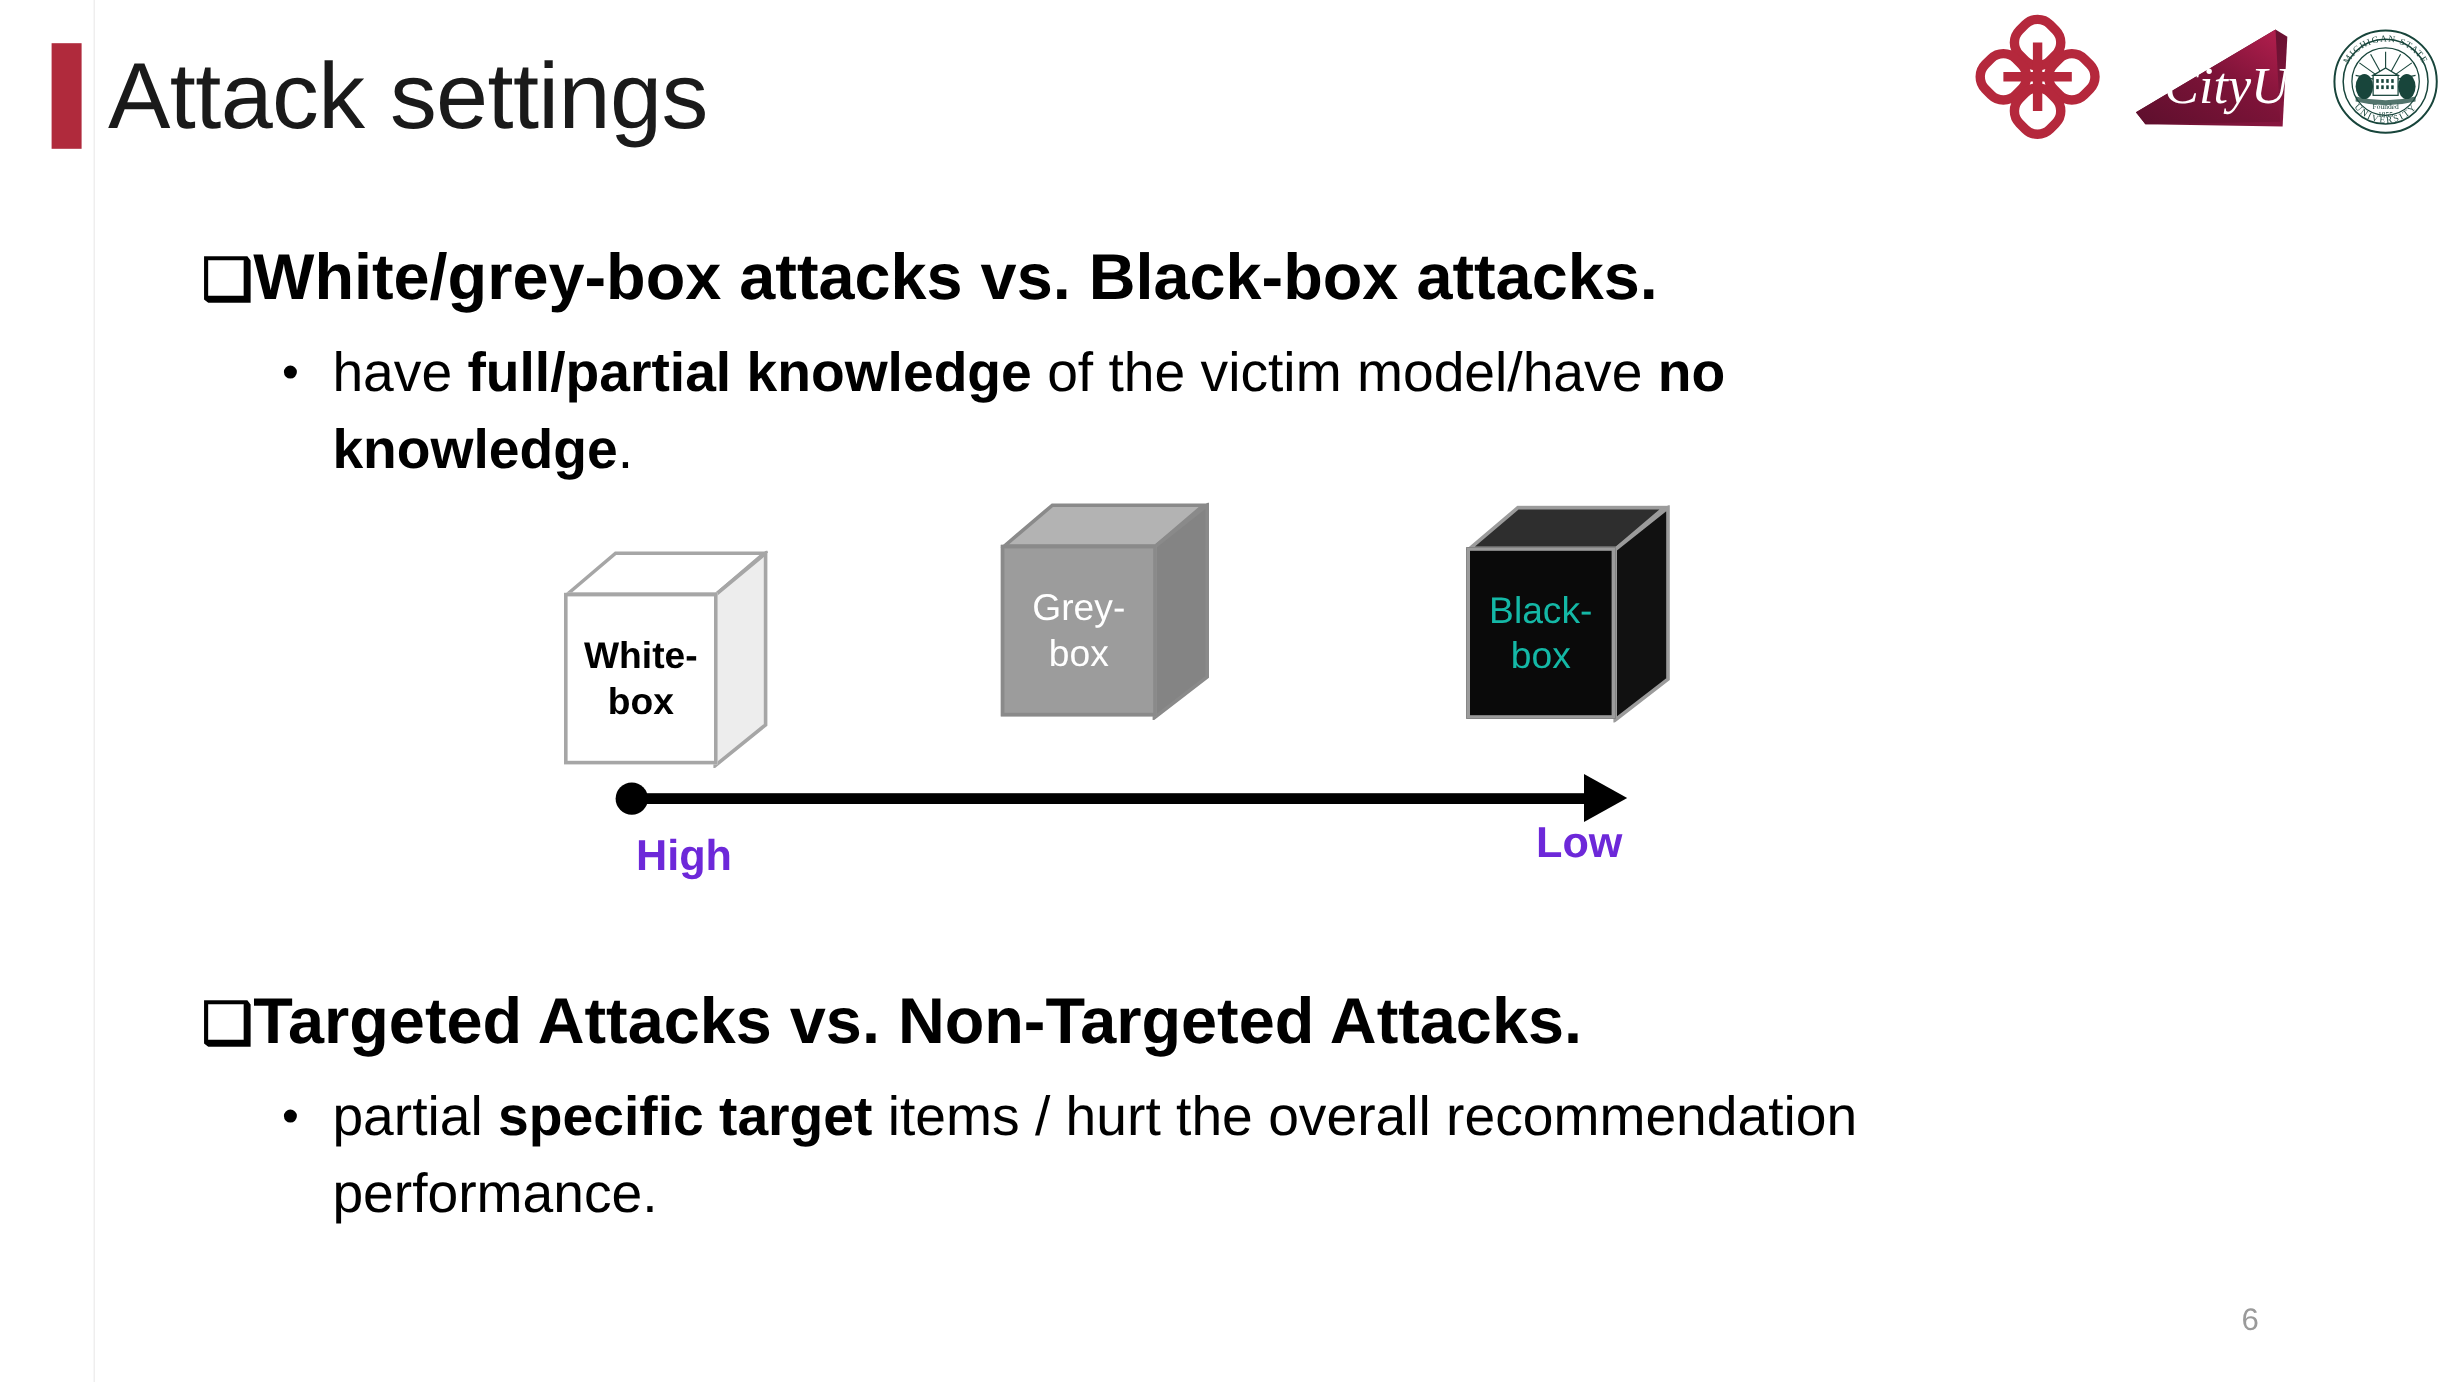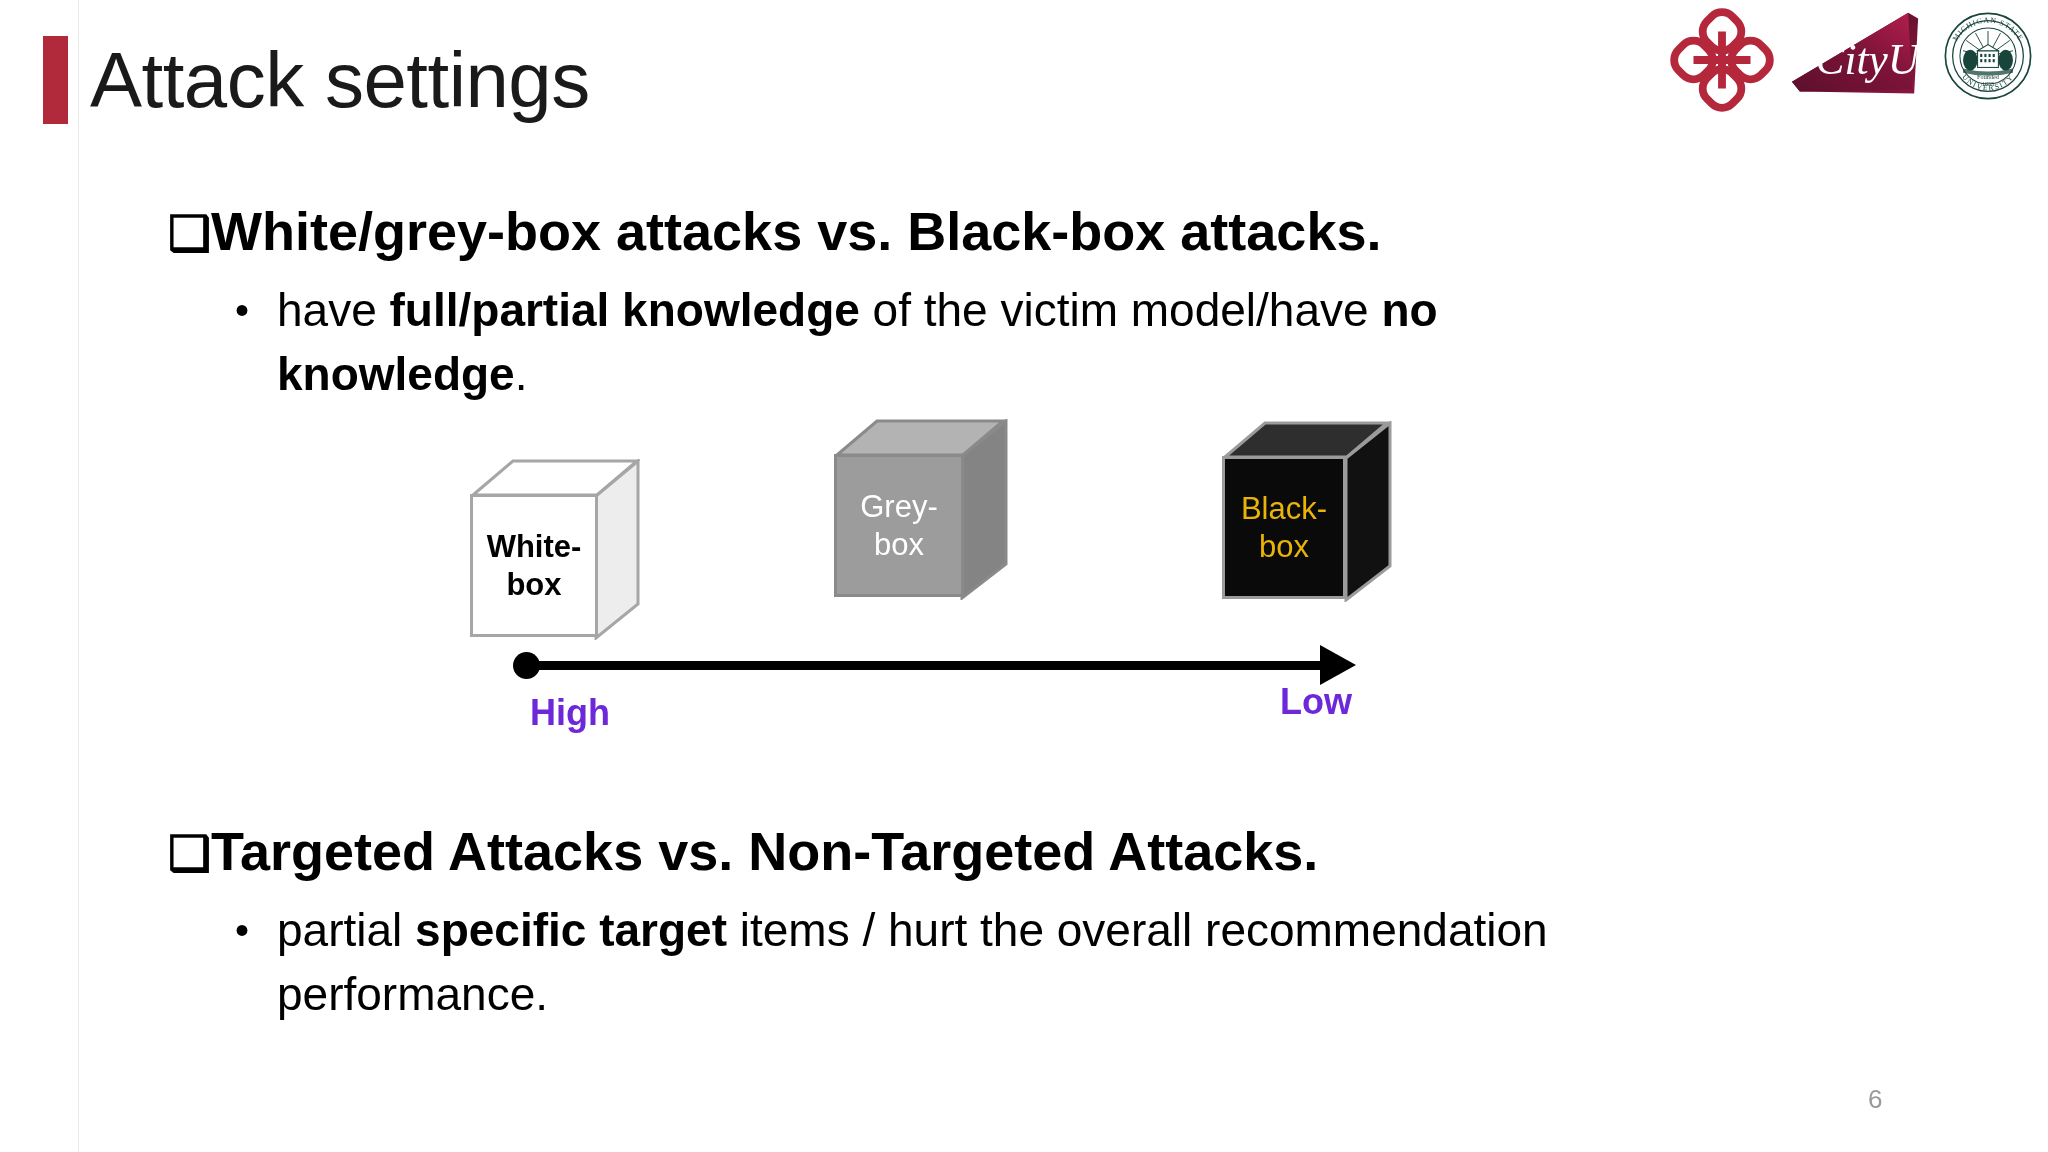--- a/index.html
+++ b/index.html
@@ -49,22 +49,22 @@
     white-space: nowrap;
   }
 
   
   .logo-strip {
     position: absolute;
     right: 8px;
     top: 4px;
     height: 116px;
     display: flex;
-    align-items: flex-start;
-    gap: 10px;
+    align-items: flex-end;
+    gap: 22px;
   }
   .logo { position: relative; }
   .logo-polyu { width: 112px; height: 112px; }
   .logo-cityu { width: 138px; height: 104px; }
   .logo-baidu { width: 104px; height: 104px; }
   .logo-msu   { width: 104px; height: 104px; }
 
   
   .bullet-l1 {
     position: absolute;
@@ -140,21 +140,21 @@
     color: #ffffff;
     font-weight: 400;
   }
 
   
   .cube-black .face {
     left: 0; top: 35px;
     width: 124px; height: 143px;
     background: #0a0a0a;
     border: 3px solid #9b9b9b;
-    color: #eab308;
+    color: #14b8a6;
     font-weight: 400;
   }
 
   
   .axis-line {
     position: absolute;
     left: 530px;
     top: 661px;
     width: 808px;
     height: 9px;

